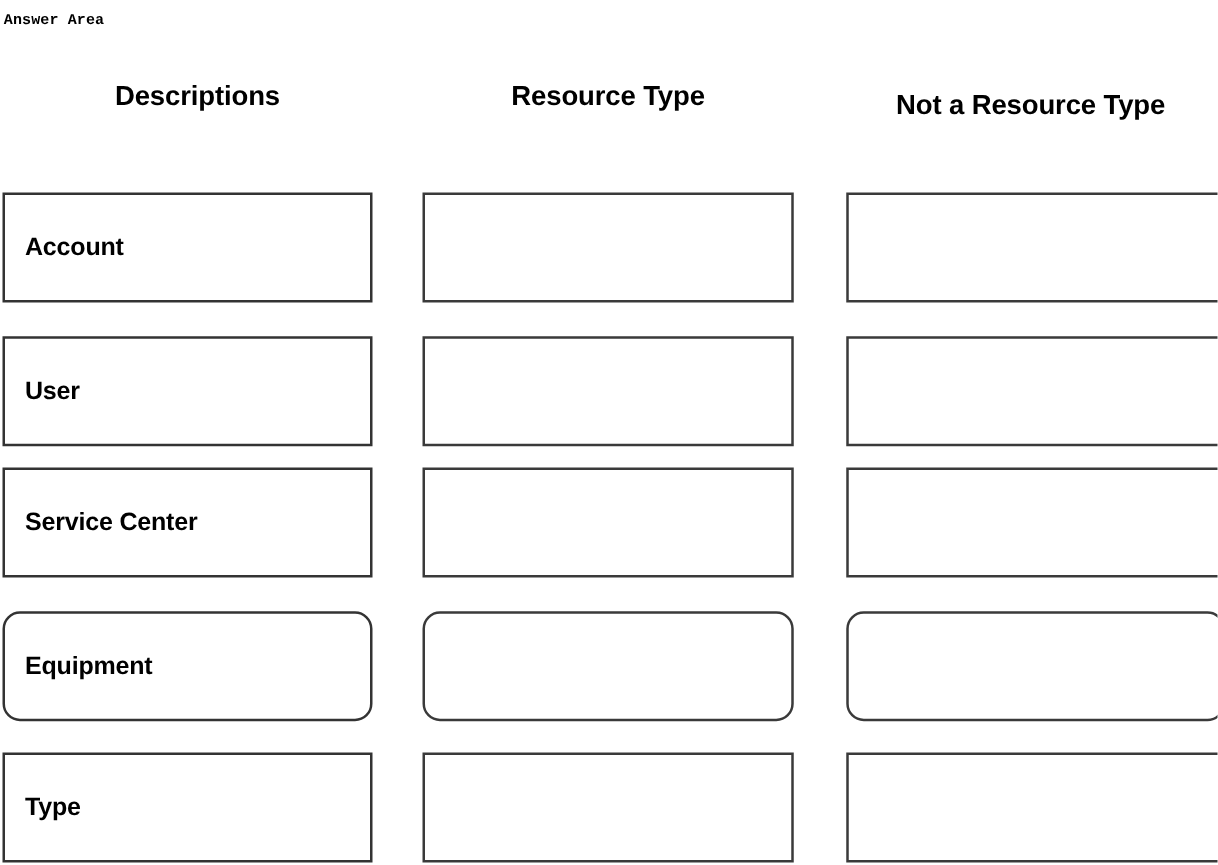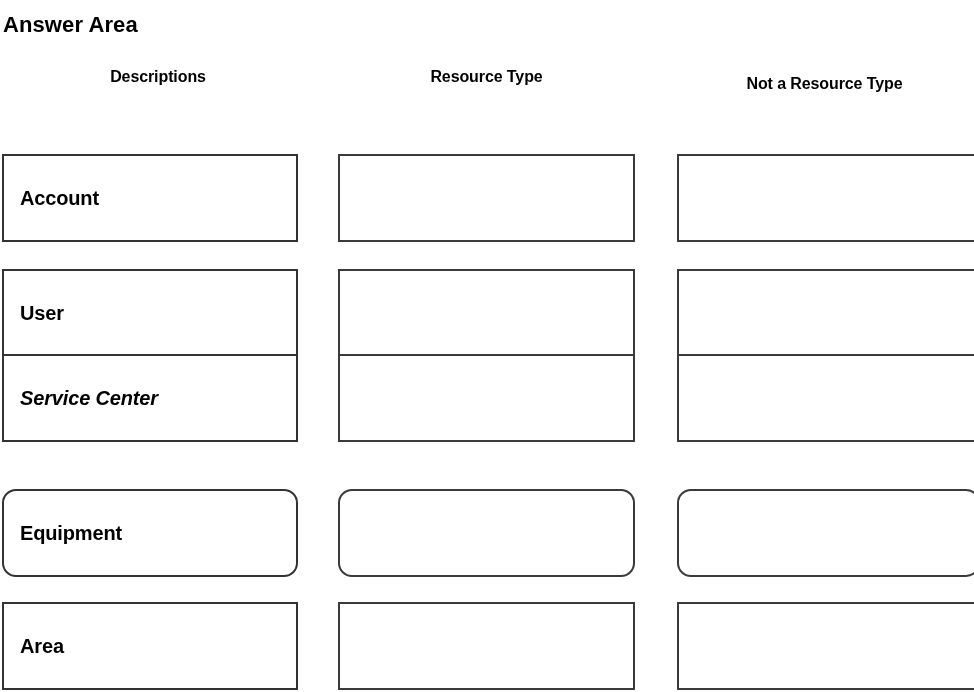--- a/index.html
+++ b/index.html
@@ -22,35 +22,36 @@
     top: 0;
     width: 974px;
     height: 692px;
     background: #ffffff;
   }
 
   
   .answer-area-title {
     position: absolute;
     left: 3px;
-    top: 14px;
-    font-size: 22px;
+    top: 5px;
+    font-size: 12px;
     font-weight: bold;
     letter-spacing: 0.1px;
     line-height: 22px;
     white-space: nowrap;
+    font-family: Liberation Mono, monospace;
   }
 
   
   .col-header {
     position: absolute;
     top: 62px;
     height: 30px;
     line-height: 30px;
-    font-size: 16px;
+    font-size: 22px;
     font-weight: bold;
     letter-spacing: -0.1px;
     text-align: center;
     white-space: nowrap;
   }
   .col-header.c0 { left: 2px;   width: 312px; }
   .col-header.c1 { left: 338px; width: 297px; }
   .col-header.c2 { left: 675px; width: 299px; margin-top: 7px; }
 
   
@@ -80,21 +81,21 @@
     width: 297px;
   }
   .cell.target-b {
     left: 677px;
     width: 303px;
   }
 
   
   .r0 { top: 154px; }
   .r1 { top: 269px; }
-  .r2 { top: 354px; font-style: italic; }
+  .r2 { top: 374px; }
   .r3 { top: 489px; border-radius: 14px; }
   .r4 { top: 602px; }
 
   .cell-label {
     position: absolute;
     left: 16px;
     top: 0;
     height: 100%;
     display: flex;
     align-items: center;
@@ -152,21 +153,21 @@
       <span class="cell-label">Equipment</span>
     </div>
     <div class="cell target-a r3">
       <span class="cell-label"></span>
     </div>
     <div class="cell target-b r3">
       <span class="cell-label"></span>
     </div>
 
     <div class="cell desc r4">
-      <span class="cell-label">Area</span>
+      <span class="cell-label">Type</span>
     </div>
     <div class="cell target-a r4">
       <span class="cell-label"></span>
     </div>
     <div class="cell target-b r4">
       <span class="cell-label"></span>
     </div>
 
   </div>
 </div>

